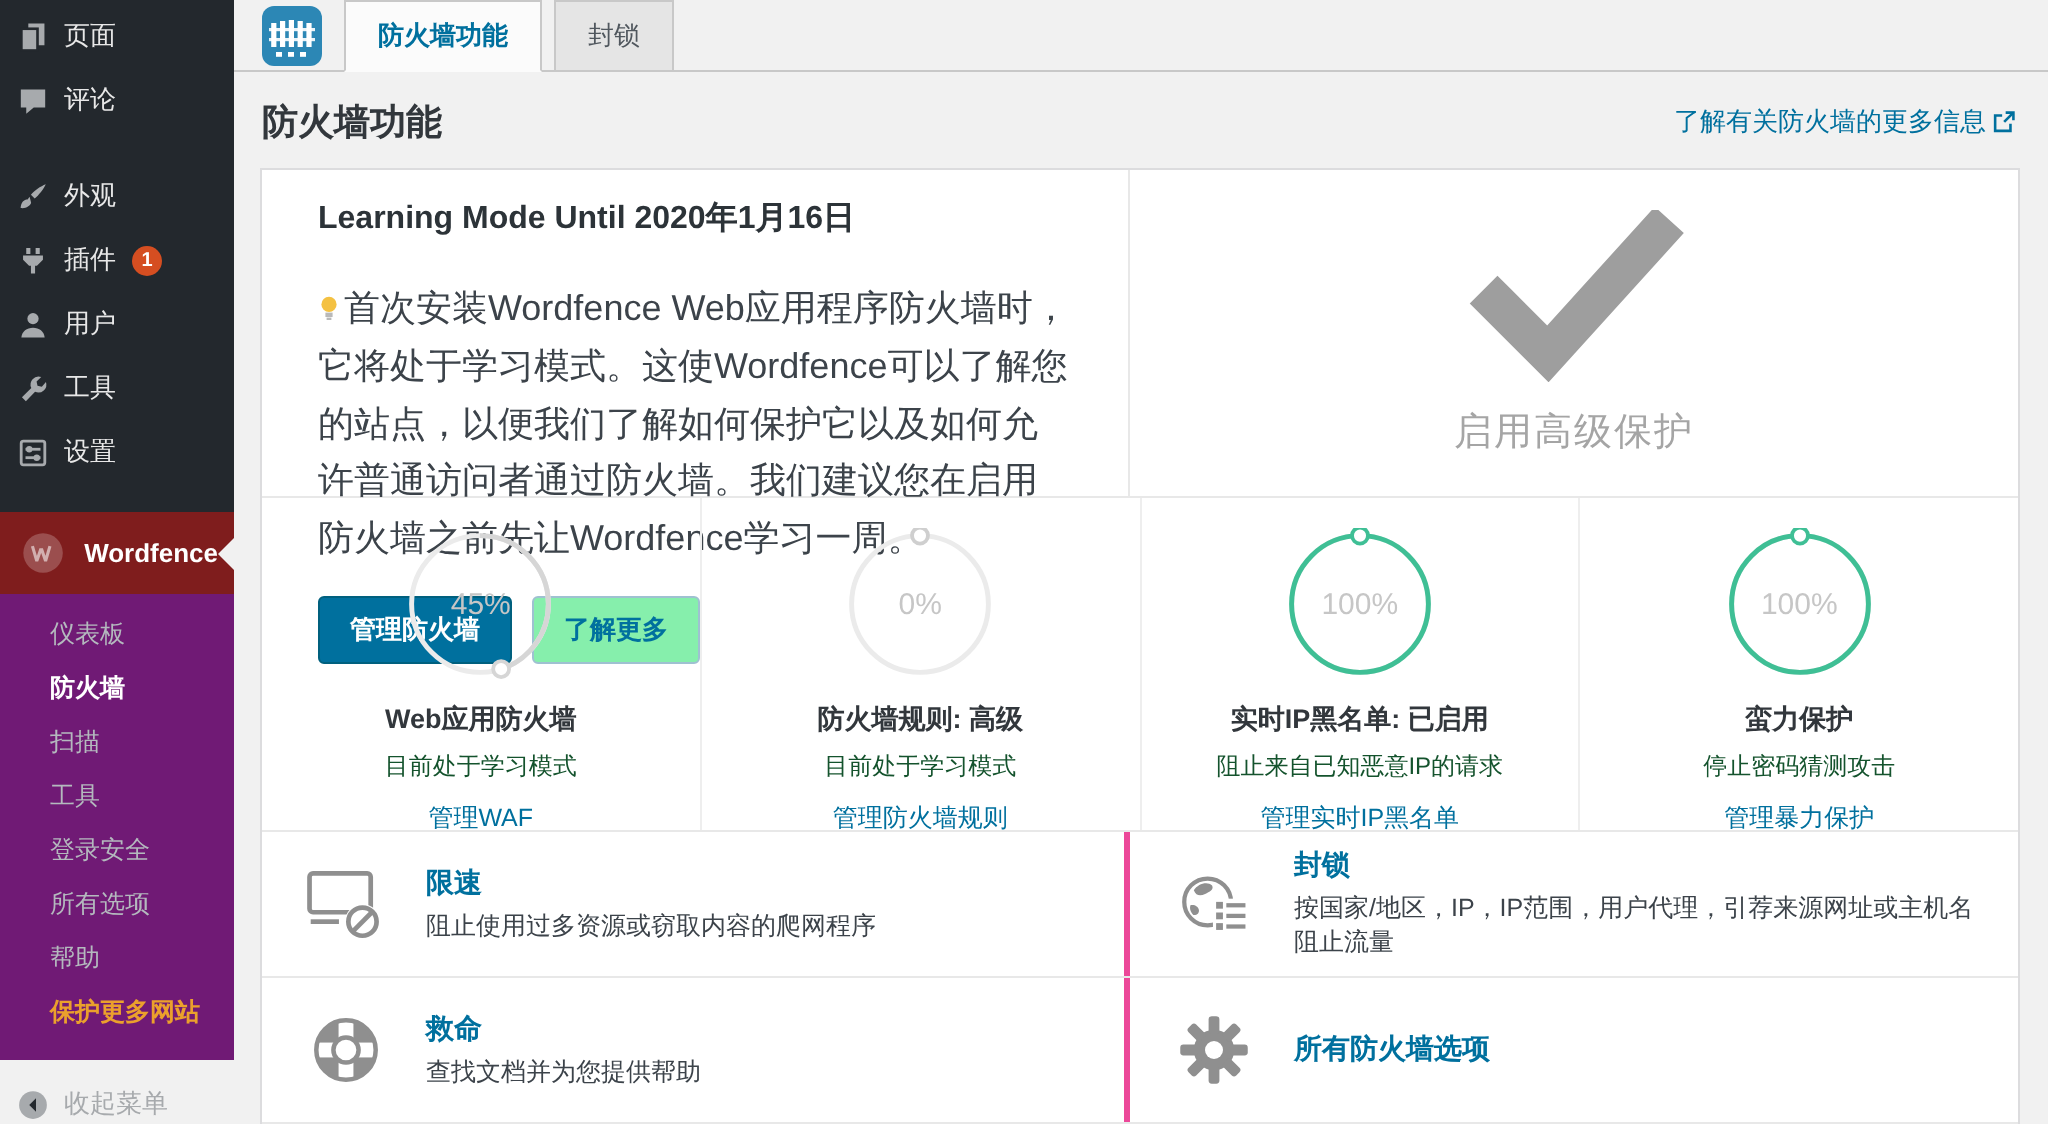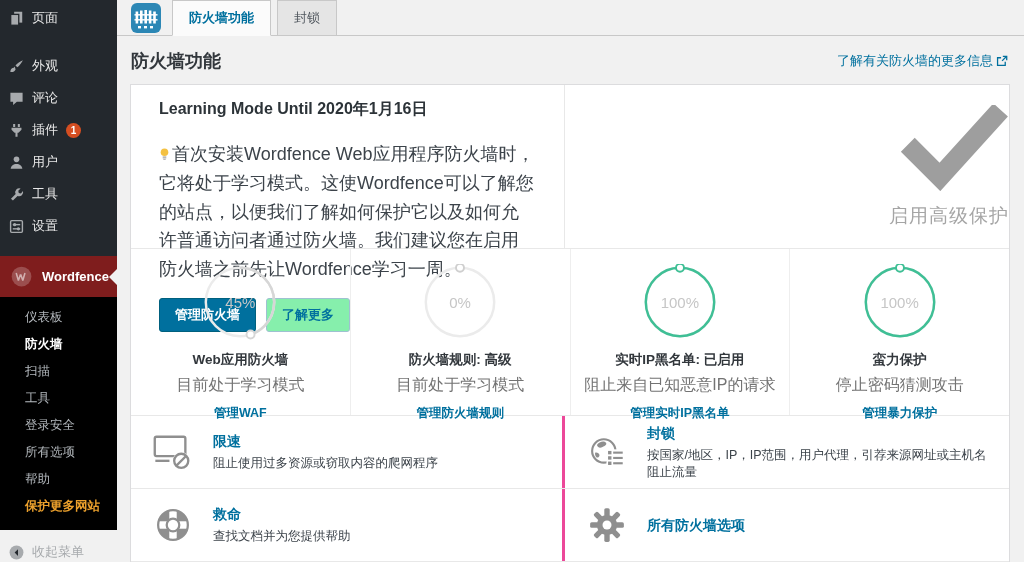--- a/index.html
+++ b/index.html
@@ -11,21 +11,21 @@
   .sidebar { width:117px; flex-shrink:0; background:#23282d; color:#eee; font-size:13px; }
   .menu-item { display:flex; align-items:center; gap:8px; padding:7px 8px 7px 9px; color:#e8e8e8; cursor:pointer; }
   .menu-item svg { width:15px; height:15px; flex-shrink:0; }
   .mi-gap { margin-top:16px; }
   .badge { background:#d54e21; color:#fff; border-radius:9px; font-size:10px; line-height:15px;
     min-width:15px; text-align:center; padding:0 4px; font-weight:bold; }
   .wf-item { background:#7f1d1d; color:#fff; position:relative; display:flex; align-items:center;
     gap:8px; padding:8px 8px 8px 9px; margin-top:14px; font-weight:bold; cursor:pointer; }
   .wf-item .arrow { position:absolute; right:0; top:50%; transform:translateY(-50%);
     width:0; height:0; border:8px solid transparent; border-right-color:#f1f1f1; border-left:none; }
-  .submenu { background:#000000; padding:7px 0 10px; }
+  .submenu { background:#701a75; padding:7px 0 10px; }
   .submenu-item { padding:5px 4px 5px 25px; color:#b4b9be; font-size:12.5px; cursor:pointer; }
   .submenu-item.current { color:#fff; font-weight:bold; }
   .submenu-item.highlight { color:#eba02c; font-weight:bold; }
   .collapse-row { display:flex; align-items:center; gap:8px; padding:10px 9px; color:#a7aaad; cursor:pointer; margin-top:3px; }
   .collapse-row svg { width:15px; height:15px; }
 
   
   .main { flex:1; min-width:0; display:flex; flex-direction:column; }
   .tabbar { height:41px; display:flex; align-items:flex-end; padding-left:14px;
     border-bottom:1px solid #c8c8c8; background:#f1f1f1; }
@@ -46,33 +46,33 @@
 
   .cell-learning { width:434px; flex-shrink:0; border-right:1px solid #e8e8e8; padding:14px 28px 0; }
   .lm-title { font-size:16px; font-weight:bold; color:#2c3338; }
   .lm-body { font-size:18px; line-height:1.6; color:#3c434a; margin-top:20px; }
   .bulb { display:inline-block; vertical-align:-1px; margin-right:2px; }
   .btn-row { display:flex; gap:10px; margin-top:14px; }
   .btn { font-size:13px; padding:7px 15px; border-radius:3px; cursor:pointer; border:1px solid transparent; }
   .btn-primary { background:#00709e; color:#fff; font-weight:bold; border-color:#00607e; }
   .btn-secondary { background:#86efac; color:#00709e; border:1px solid #9fc1d1; font-weight:bold; }
 
-  .cell-premium { flex:1; display:flex; flex-direction:column; align-items:flex-end; justify-content:center; cursor:pointer; }
+  .cell-premium { flex:1; display:flex; flex-direction:column; align-items:center; justify-content:center; cursor:pointer; }
   .premium-label { font-size:19px; color:#a5a5a5; margin-top:12px; letter-spacing:1px; }
 
   .gauge-cell { flex:1 1 0; border-right:1px solid #eee; display:flex; flex-direction:column;
     align-items:center; padding-top:15px; text-align:center; }
   .gauge-cell:last-child, .cell-right { border-right:none; }
   .gauge-wrap { position:relative; width:76px; height:76px; }
   .gauge-wrap svg { width:76px; height:76px; }
   .gauge-pct { position:absolute; inset:0; display:flex; align-items:center; justify-content:center;
     font-size:15px; color:#c6c6c6; }
   .gauge-title { font-size:13.5px; font-weight:bold; color:#32373c; margin-top:11px; }
-  .gauge-sub { font-size:16px; color:#737373; margin-top:6px; }
-  .gauge-link { font-size:12.5px; color:#00709e; font-weight:bold; margin-top:9px; cursor:pointer; }
+  .gauge-sub { font-size:12px; color:#14532d; margin-top:6px; }
+  .gauge-link { font-size:12.5px; color:#00709e; font-weight:normal; margin-top:9px; cursor:pointer; }
 
   .feature-cell { flex:1; display:flex; align-items:center; gap:18px; padding:0 18px 0 20px; }
   .feature-cell.cell-left { width:434px; flex:0 0 434px; border-right:3px solid #ec4899; }
   .feature-icon { width:44px; display:flex; justify-content:center; flex-shrink:0; }
   .feature-title { font-size:14px; font-weight:bold; color:#00709e; cursor:pointer; }
   .feature-desc { font-size:12.5px; color:#3c434a; margin-top:4px; }
 </style>
 </head>
 <body>
 
@@ -83,32 +83,32 @@
     <div class="menu-item" style="padding-top:9px">
       <svg viewBox="0 0 16 16">
           <g fill="#a7aaad">
             <rect x="5.5" y="0.8" width="8.6" height="11.6"></rect>
             <rect x="1.8" y="3.6" width="8.6" height="11.6" stroke="#23282d" stroke-width="1.4"></rect>
           </g>
         </svg>
       <span>页面</span>
     </div>
 
+    <div class="menu-item">
+      <svg viewBox="0 0 16 16">
+          <path fill="#a7aaad" d="M1.5 1.8h13v9.6H8.4L4.4 14.8v-3.4H1.5z"></path>
+        </svg>
+      <span>评论</span>
+    </div>
+
     <div class="menu-item mi-gap">
       <svg viewBox="0 0 16 16">
           <path fill="#a7aaad" d="M14.8 1.2c-2.7 1-6.3 3.5-7.9 5.6l2 2c2.1-1.6 4.9-5.2 5.9-7.6zM6.2 7.9 5.1 9.3c-1.9 0-3.5 1.4-3.7 4.6 2.8.4 4.9-.9 5.6-2.8z"></path>
         </svg>
       <span>外观</span>
-    </div>
-
-    <div class="menu-item">
-      <svg viewBox="0 0 16 16">
-          <path fill="#a7aaad" d="M1.5 1.8h13v9.6H8.4L4.4 14.8v-3.4H1.5z"></path>
-        </svg>
-      <span>评论</span>
     </div>
 
     <div class="menu-item">
       <svg viewBox="0 0 16 16">
           <path fill="#a7aaad" d="M4.4 1h2.2v3.2H4.4zM9.4 1h2.2v3.2H9.4zM2.7 5.1h10.6v2.2l-3.2 3.2h-1v4.2H6.9v-4.2h-1L2.7 7.3z"></path>
         </svg>
       <span>插件</span>
       <span class="badge">1</span>
     </div>
 

